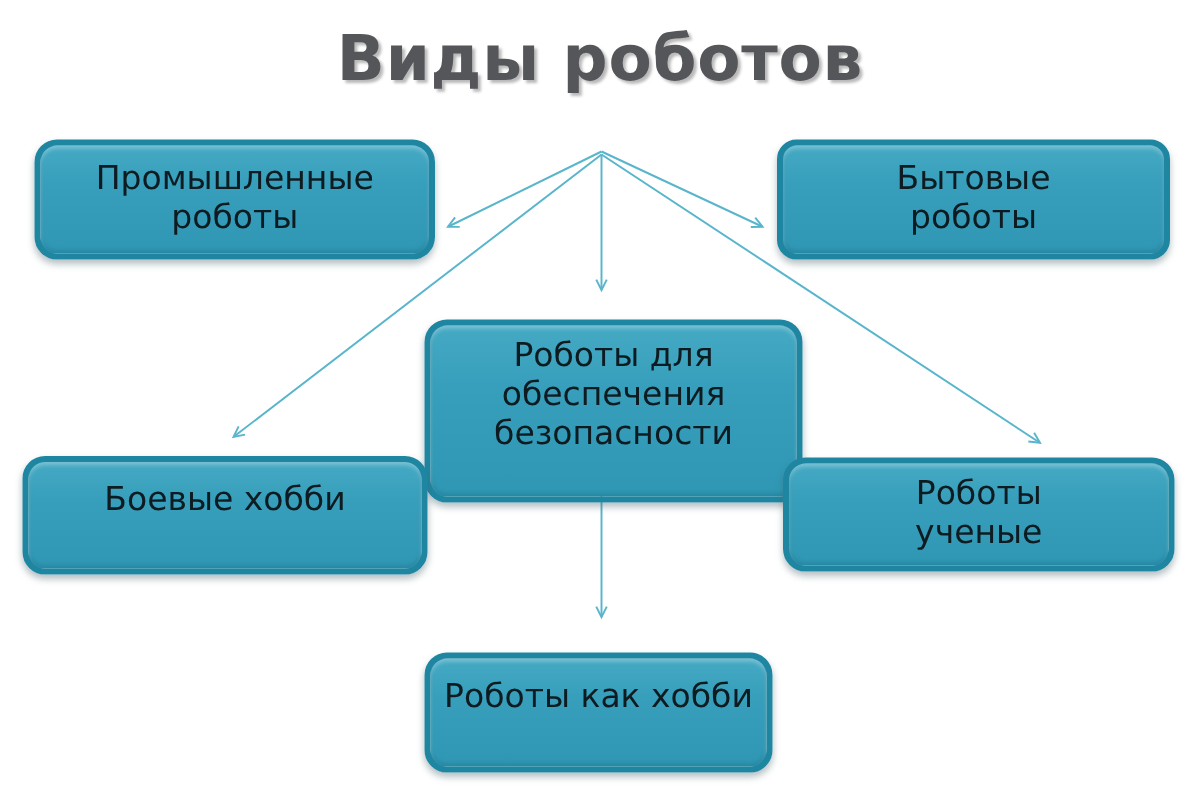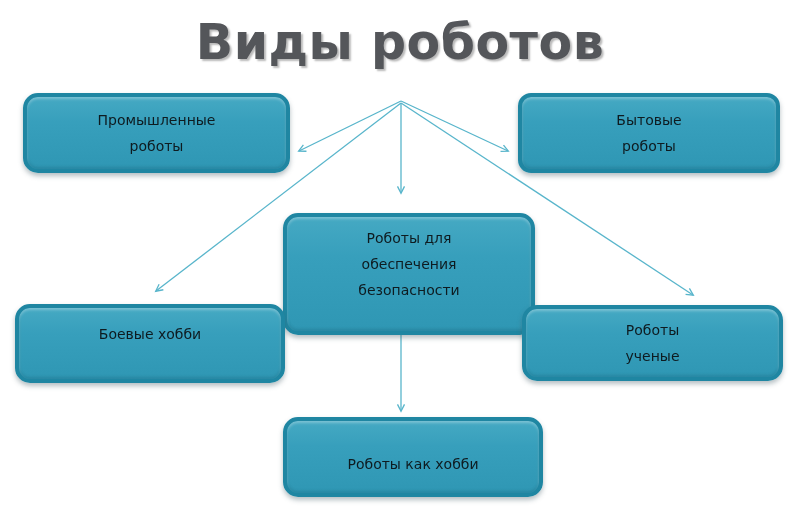--- a/index.html
+++ b/index.html
@@ -14,21 +14,21 @@
     background: #ffffff;
     overflow: hidden;
     font-family: "DejaVu Sans", "Liberation Sans", sans-serif;
   }
   .diagram-title {
     position: absolute;
     left: 0;
     top: 14px;
     width: 100%;
     text-align: center;
-    font-size: 49px;
+    font-size: 42px;
     font-weight: bold;
     color: #54565a;
     letter-spacing: 0.5px;
     text-shadow: 2px 2px 2px rgba(0,0,0,0.28);
   }
   .connectors {
     position: absolute;
     left: 0;
     top: 0;
     width: 800px;
@@ -42,21 +42,21 @@
     border-radius: 15px;
     background: linear-gradient(180deg, #45a9c3 0%, #379fbc 35%, #2f97b4 100%);
     box-shadow:
       0 3px 5px rgba(70, 95, 105, 0.40),
       inset 0 2px 3px rgba(255, 255, 255, 0.30),
       inset 0 -2px 3px rgba(0, 60, 80, 0.18);
     padding: 10px 6px 4px 6px;
     text-align: center;
   }
   .node-label {
-    font-size: 14px;
+    font-size: 22px;
     line-height: 26px;
     color: #0e1b20;
     white-space: pre-line;
   }
 </style>
 </head>
 <body>
 
 <div class="stage">
 
@@ -96,17 +96,17 @@
 
   <div class="node" style="left:15px; top:304px; width:270px; height:79px; padding-top:13px;">
     <div class="node-label">Боевые хобби</div>
   </div>
 
   <div class="node" style="left:522px; top:305px; width:261px; height:76px; padding-top:8px;">
     <div class="node-label">Роботы
 ученые</div>
   </div>
 
-  <div class="node" style="left:283px; top:417px; width:260px; height:80px; padding-top:30px;">
+  <div class="node" style="left:283px; top:435px; width:232px; height:80px; padding-top:13px;">
     <div class="node-label">Роботы как хобби</div>
   </div>
 
 </div>
 
 </body></html>

